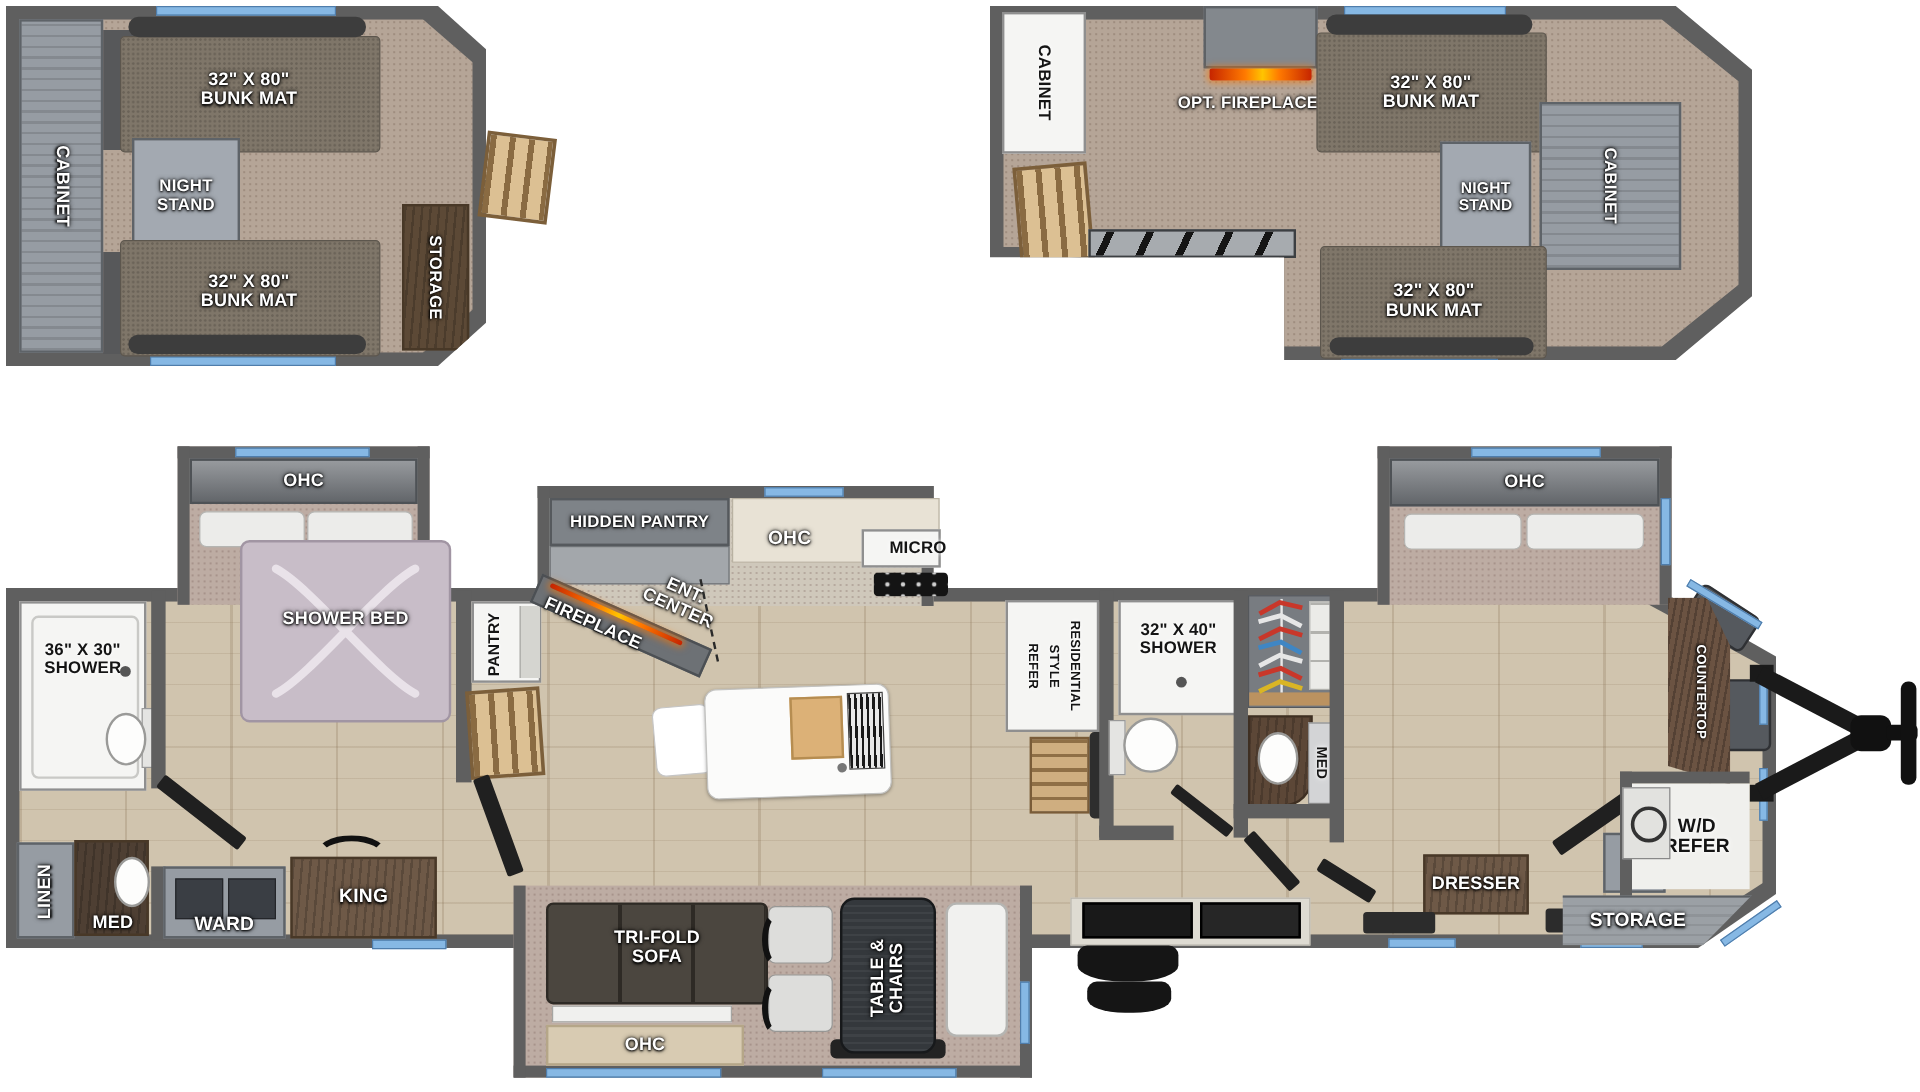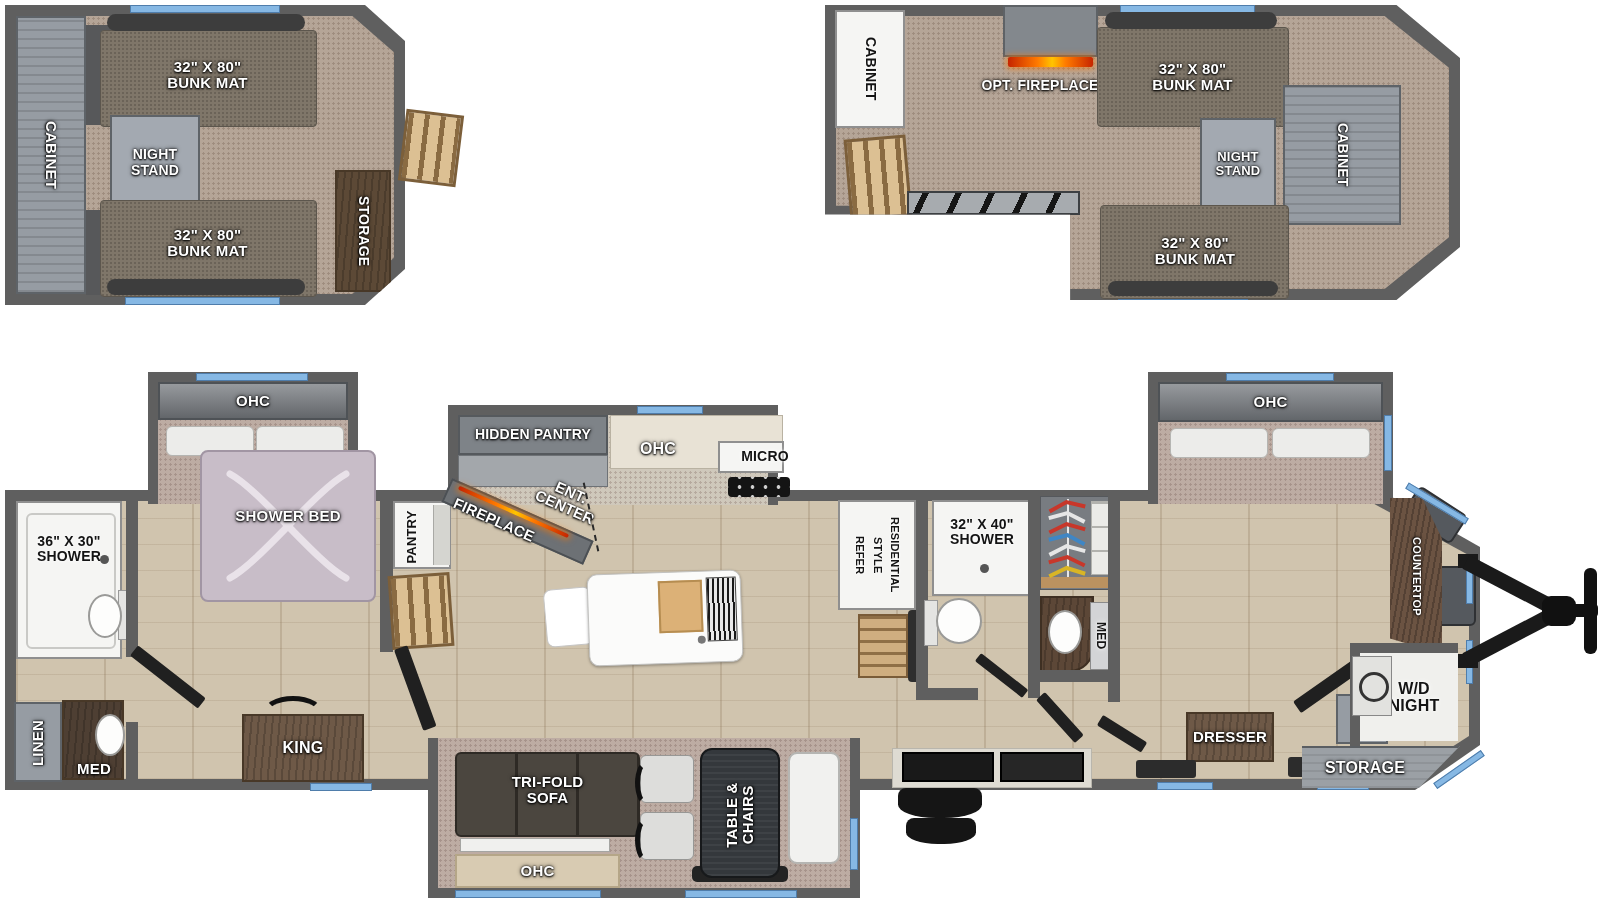--- a/index.html
+++ b/index.html
@@ -181,20 +181,25 @@
   <div class="abs wall" style="left:126px;top:492px;width:12px;height:165px;"></div>
   <div class="abs wall" style="left:126px;top:722px;width:12px;height:62px;"></div>
 
   <div class="abs" style="left:200px;top:450px;width:176px;height:152px;background:#c8bdc8;border:2px solid #a195a3;border-radius:8px;box-sizing:border-box;">
     <svg width="172" height="148" viewBox="0 0 172 148" style="position:absolute;left:0;top:0;">
       <path d="M28 22 C 58 38, 114 110, 144 126 M144 22 C 114 38, 58 110, 28 126" fill="none" stroke="#ece5ec" stroke-width="7" stroke-linecap="round" opacity="0.9"></path>
     </svg>
     <div class="abs lbl" style="left:0;top:54px;width:100%;height:20px;">SHOWER BED</div>
   </div>
   <div class="abs panel" style="left:134px;top:644px;width:86px;height:13px;transform:rotate(38deg);transform-origin:left center;"></div>
+  <div class="abs graybox" style="left:136px;top:722px;width:102px;height:60px;">
+    <div class="abs" style="left:8px;top:8px;width:38px;height:32px;background:#3a3e44;border:1px solid #24262a;"></div>
+    <div class="abs" style="left:52px;top:8px;width:38px;height:32px;background:#3a3e44;border:1px solid #24262a;"></div>
+    <div class="abs lbl s16" style="left:0;top:36px;width:100%;height:22px;">WARD</div>
+  </div>
   <div class="abs" style="left:262px;top:696px;width:52px;height:26px;border:5px solid #111;border-bottom-color:transparent;border-left-color:transparent;border-right-color:transparent;border-radius:50%;"></div>
   <div class="abs woodbox" style="left:242px;top:714px;width:122px;height:68px;">
     <div class="abs lbl s16" style="left:0;top:0;width:100%;height:100%;">KING</div>
   </div>
   <div class="abs wall" style="left:380px;top:492px;width:13px;height:160px;"></div>
   <div class="abs blue" style="left:310px;top:783px;width:62px;height:8px;"></div>
 
   <div class="abs whitebox" style="left:393px;top:501px;width:58px;height:68px;">
     <div class="abs" style="left:38px;top:2px;width:16px;height:60px;background:#d5d5d0;border-left:1px solid #a9a9a5;"></div>
     <div class="abs lbl lbl-dk ccw s13" style="left:-18px;top:26px;width:70px;height:16px;">PANTRY</div>
@@ -278,21 +283,21 @@
   <div class="abs blue" style="left:1402px;top:500px;width:70px;height:7px;transform:rotate(31deg);"></div>
   <div class="abs blue" style="left:1466px;top:556px;width:7px;height:48px;"></div>
   <div class="abs blue" style="left:1466px;top:640px;width:7px;height:44px;"></div>
   <div class="abs blue" style="left:1430px;top:766px;width:58px;height:7px;transform:rotate(-35deg);"></div>
   <div class="abs panel" style="left:1290px;top:678px;width:78px;height:14px;transform:rotate(-35deg);"></div>
   <div class="abs graybox" style="left:1336px;top:694px;width:52px;height:50px;"></div>
   <div class="abs wall" style="left:1350px;top:643px;width:108px;height:10px;"></div>
   <div class="abs wall" style="left:1350px;top:643px;width:10px;height:104px;"></div>
   <div class="abs" style="left:1360px;top:653px;width:98px;height:88px;background:#f0f0ed;">
     <div class="abs lbl lbl-dk s16" style="left:10px;top:0;width:88px;height:100%;">W/D
-NIGHT</div>
+REFER</div>
   </div>
   <div class="abs" style="left:1352px;top:656px;width:38px;height:58px;background:#e2e2df;border:1px solid #888;">
     <div class="abs ellipse" style="left:6px;top:15px;width:24px;height:24px;border:3px solid #333;"></div>
   </div>
   <div class="abs" style="left:1302px;top:746px;width:158px;height:42px;background:#9ba0a5;border-top:2px solid #5a5e62;clip-path:polygon(0 0,100% 0,74% 100%,0 100%);box-sizing:border-box;
        background-image:repeating-linear-gradient(0deg,rgba(0,0,0,.08) 0 2px,transparent 2px 8px);">
     <div class="abs lbl s16" style="left:8px;top:0;width:110px;height:100%;">STORAGE</div>
   </div>
 
   <div class="abs" style="left:892px;top:748px;width:198px;height:38px;background:#dedbd2;border:1px solid #b9b6ad;"></div>

